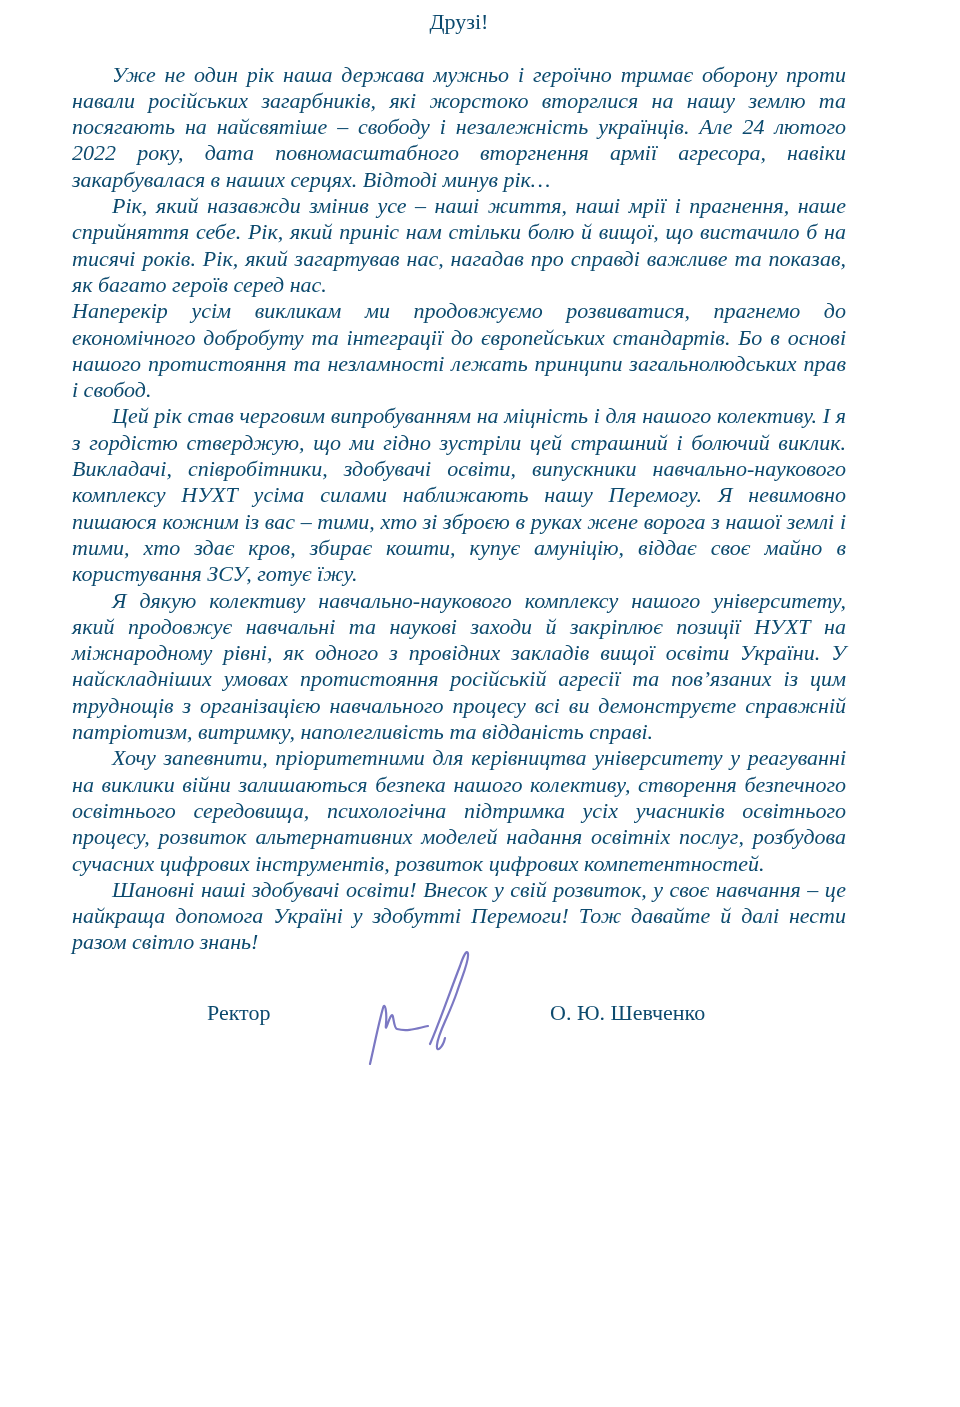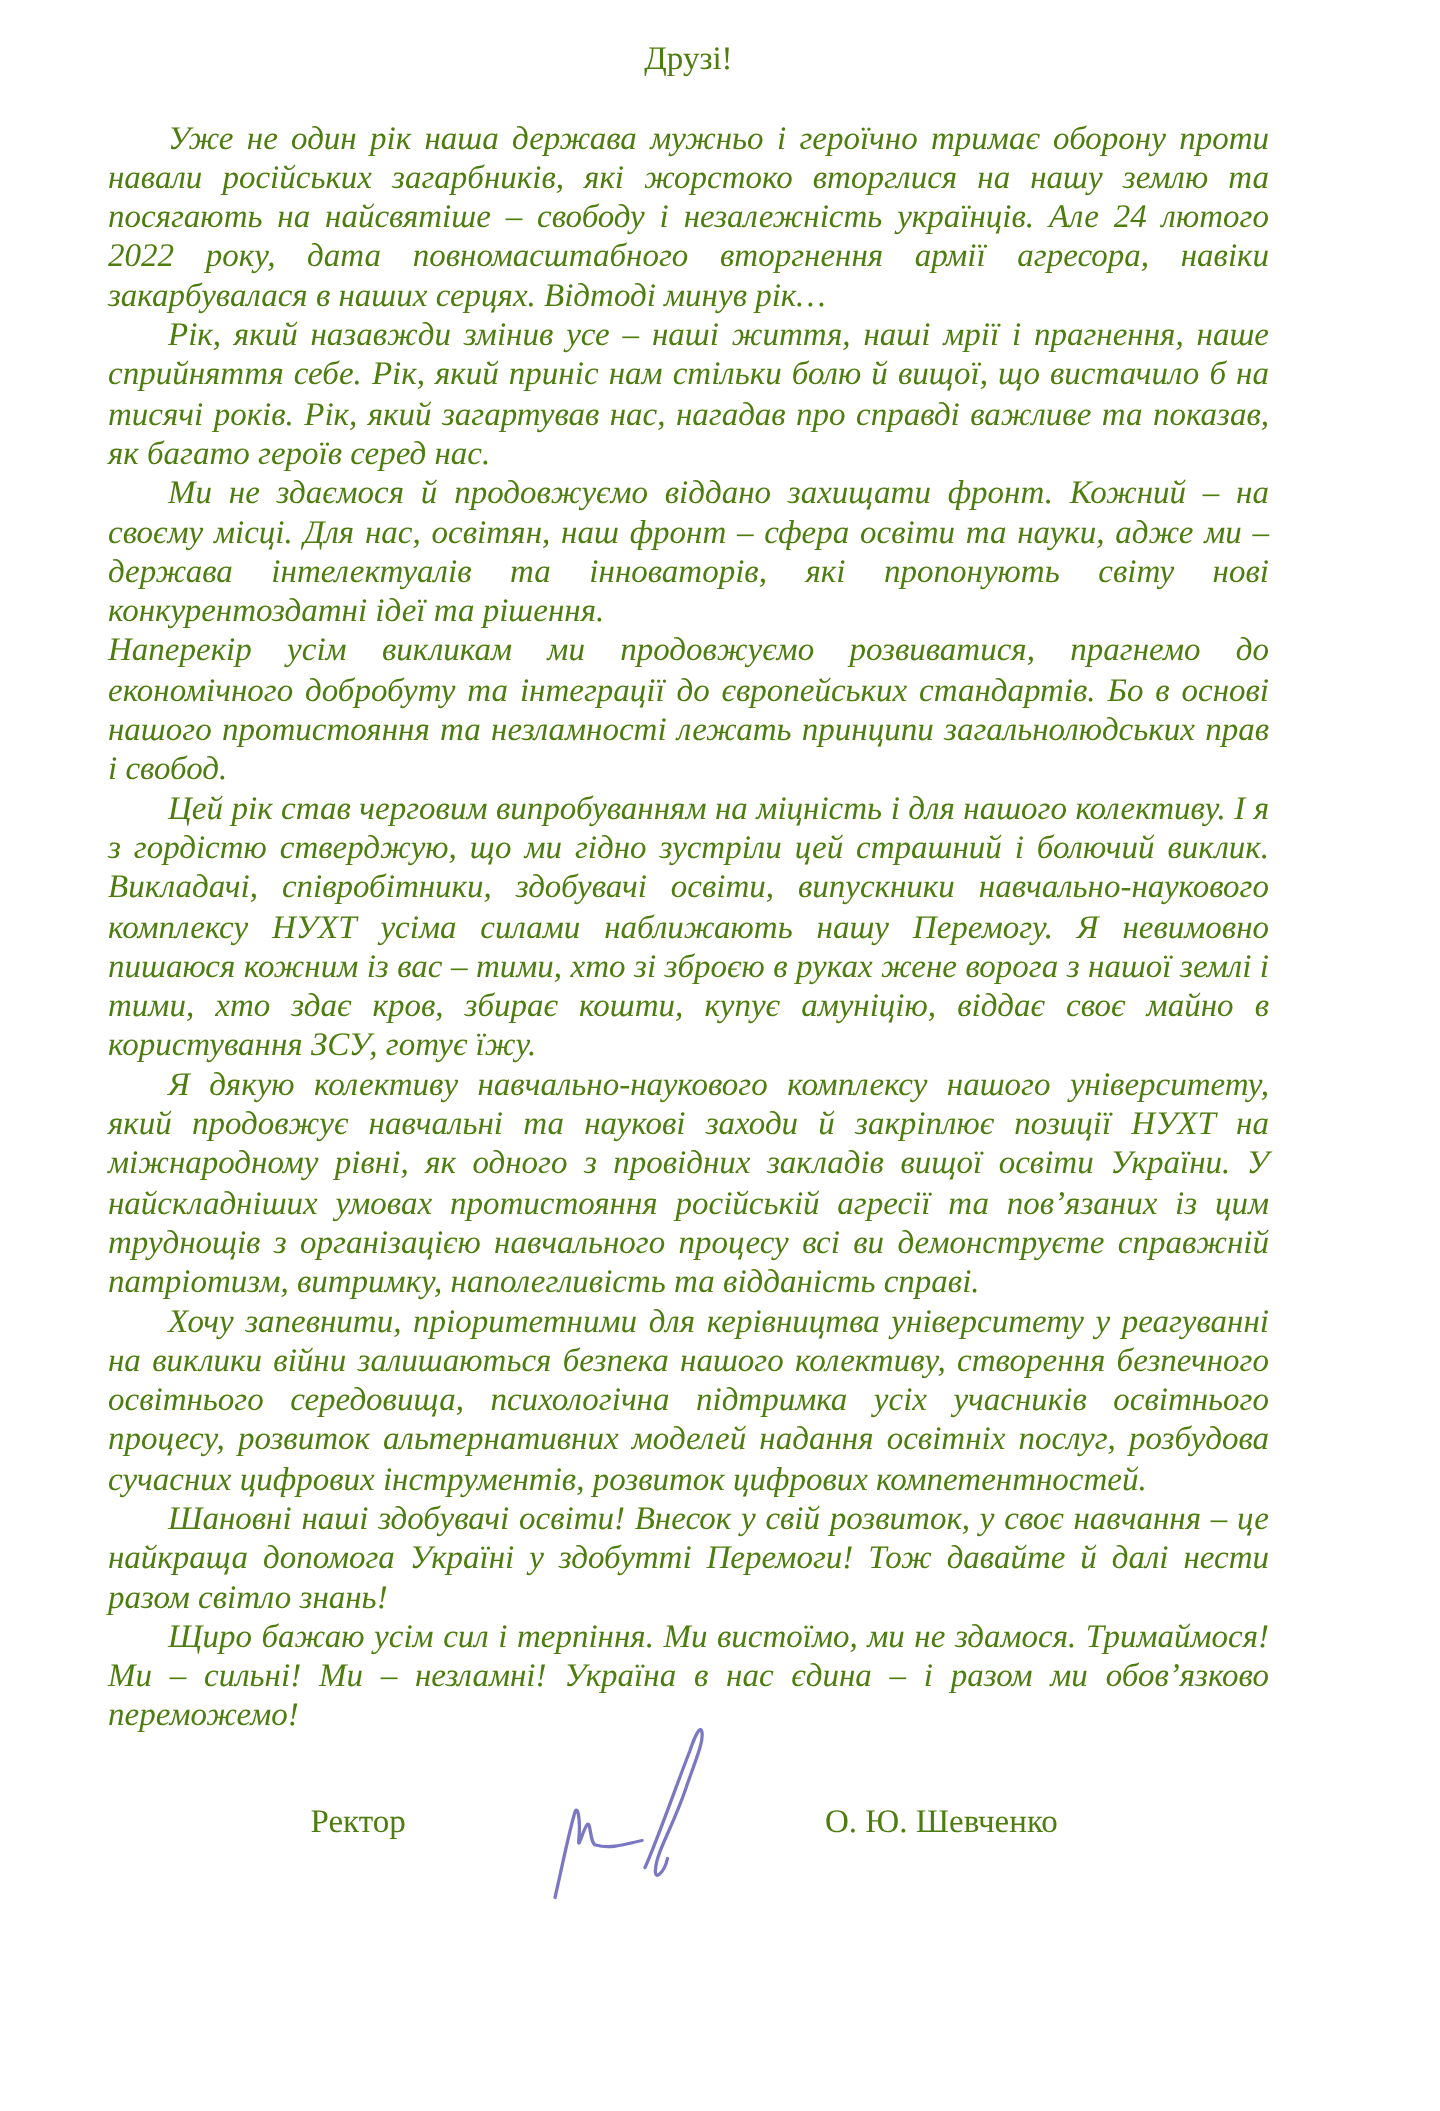--- a/index.html
+++ b/index.html
@@ -2,24 +2,24 @@
 <html><head>
 <meta charset="utf-8">
 <style>
   html, body { margin: 0; padding: 0; background: #ffffff; }
   .page {
     position: relative;
     width: 960px;
     height: 1407px;
     box-sizing: border-box;
     background: #ffffff;
-    color: #4d7c0f;
+    color: #0c4a6e;
     font-family: "Liberation Serif", "DejaVu Serif", serif;
     font-size: 22px;
-    padding: 26px 114px 0 72px;
+    padding: 9px 114px 0 72px;
     overflow: hidden;
   }
   .title {
     text-align: center;
     line-height: 26.3px;
     margin: 0 0 26.3px 0;
     font-weight: normal;
     font-size: 22px;
   }
   p.body-par {
@@ -59,27 +59,25 @@
 </style>
 </head>
 <body>
 
 <div class="page">
 
   <h1 class="title">Друзі!</h1>
 
   <p class="body-par">Уже не один рік наша держава мужньо і героїчно тримає оборону проти навали російських загарбників, які жорстоко вторглися на нашу землю та посягають на найсвятіше – свободу і незалежність українців. Але 24 лютого 2022 року, дата повномасштабного вторгнення армії агресора, навіки закарбувалася в наших серцях. Відтоді минув рік…</p>
   <p class="body-par">Рік, який назавжди змінив усе – наші життя, наші мрії і прагнення, наше сприйняття себе. Рік, який приніс нам стільки болю й вищої, що вистачило б на тисячі років. Рік, який загартував нас, нагадав про справді важливе та показав, як багато героїв серед нас.</p>
-  <p class="body-par">Ми не здаємося й продовжуємо віддано захищати фронт. Кожний – на своєму місці. Для нас, освітян, наш фронт – сфера освіти та науки, адже ми – держава інтелектуалів та інноваторів, які пропонують світу нові конкурентоздатні ідеї та рішення.</p>
   <p class="body-par no-indent">Наперекір усім викликам ми продовжуємо розвиватися, прагнемо до економічного добробуту та інтеграції до європейських стандартів. Бо в основі нашого протистояння та незламності лежать принципи загальнолюдських прав і свобод.</p>
   <p class="body-par">Цей рік став черговим випробуванням на міцність і для нашого колективу. І я з гордістю стверджую, що ми гідно зустріли цей страшний і болючий виклик. Викладачі, співробітники, здобувачі освіти, випускники навчально-наукового комплексу НУХТ усіма силами наближають нашу Перемогу. Я невимовно пишаюся кожним із вас – тими, хто зі зброєю в руках жене ворога з нашої землі і тими, хто здає кров, збирає кошти, купує амуніцію, віддає своє майно в користування ЗСУ, готує їжу.</p>
   <p class="body-par">Я дякую колективу навчально-наукового комплексу нашого університету, який продовжує навчальні та наукові заходи й закріплює позиції НУХТ на міжнародному рівні, як одного з провідних закладів вищої освіти України. У найскладніших умовах протистояння російській агресії та пов’язаних із цим труднощів з організацією навчального процесу всі ви демонструєте справжній патріотизм, витримку, наполегливість та відданість справі.</p>
   <p class="body-par">Хочу запевнити, пріоритетними для керівництва університету у реагуванні на виклики війни залишаються безпека нашого колективу, створення безпечного освітнього середовища, психологічна підтримка усіх учасників освітнього процесу, розвиток альтернативних моделей надання освітніх послуг, розбудова сучасних цифрових інструментів, розвиток цифрових компетентностей.</p>
   <p class="body-par">Шановні наші здобувачі освіти! Внесок у свій розвиток, у своє навчання – це найкраща допомога Україні у здобутті Перемоги! Тож давайте й далі нести разом світло знань!</p>
-  <p class="body-par">Щиро бажаю усім сил і терпіння. Ми вистоїмо, ми не здамося. Тримаймося! Ми – сильні! Ми – незламні! Україна в нас єдина – і разом ми обов’язково переможемо!</p>
 
   <div class="sig-row">
     <span class="sig-role">Ректор</span>
 
     <svg class="sig-svg" viewBox="0 0 145 135" xmlns="http://www.w3.org/2000/svg">
       <path d="M 32 120 C 36 103 40 82 45 64 C 47 57 49 68 48 80 C 47 90 50 77 53 72 C 56 67 55 84 59 85 C 70 88 80 84 90 82" fill="none" stroke-width="2.2" stroke-linecap="round" stroke="#7b78c3"></path>
       <path d="M 92 100 C 99 85 113 45 122 22 C 125 13 129 4 130 10 C 131 17 125 30 119 48 C 110 74 100 89 99 101 C 98 110 105 103 107 94" fill="none" stroke-width="2.2" stroke-linecap="round" stroke="#7b78c3"></path>
     </svg>
 
     <span class="sig-name">О. Ю. Шевченко</span>

